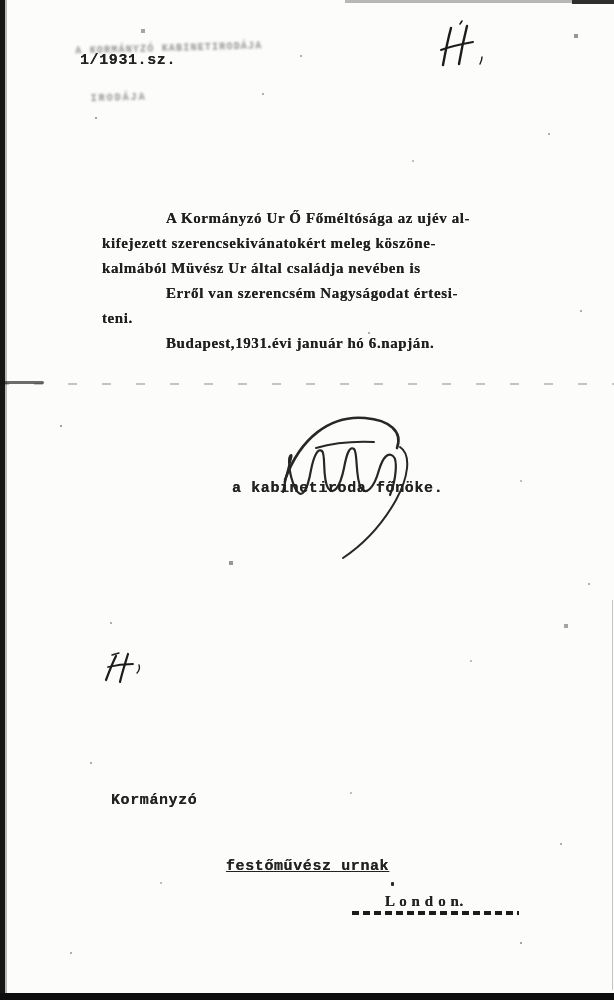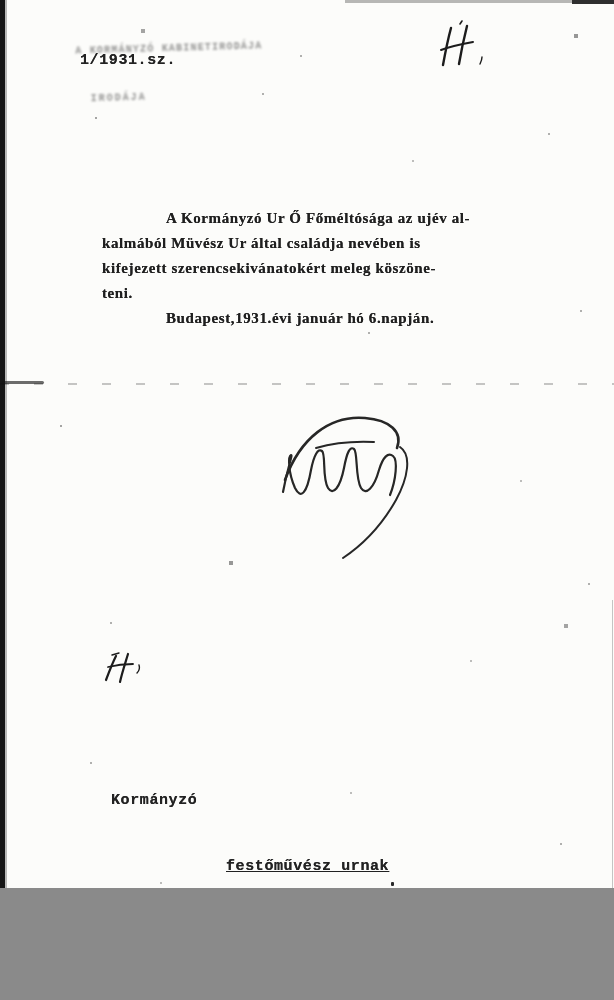--- a/index.html
+++ b/index.html
@@ -1,18 +1,18 @@
 <!DOCTYPE html>
 <html><head>
 <meta charset="utf-8">
 <style>
   html,body{margin:0;padding:0;background:#8a8a8a;}
   .page{
     position:relative;
-    width:614px;height:888px;
+    width:614px;height:1000px;
     background:#fcfcfa;
     overflow:hidden;
     font-family:"Liberation Mono","DejaVu Sans Mono",monospace;
     color:#1f1f1f;
   }
   .typed{
     position:absolute;
     font-size:15px;
     font-weight:700;
     letter-spacing:0.6px;
@@ -104,38 +104,40 @@
       <path d="M15 10 C12 21 9 36 7 47" stroke-width="2.4"></path>
       <path d="M31 8 C28 20 25 34 23 46" stroke-width="2.4"></path>
       <path d="M5 32 C15 28 26 26 37 24" stroke-width="2"></path>
       <path d="M24 6 L26 3" stroke-width="1.6"></path>
       <path d="M46 39 C46 42 45 44 44 46" stroke-width="1.4"></path>
     </g>
   </svg>
 
   <div class="body-block">
     <div class="body-line indent">A Kormányzó Ur Ő Főméltósága az ujév al-</div>
+    <div class="body-line">kifejezett szerencsekivánatokért meleg köszöne-</div>
     <div class="body-line">kalmából Müvész Ur által családja nevében is</div>
-    <div class="body-line">kifejezett szerencsekivánatokért meleg köszöne-</div>
+    <div class="body-line indent">Erről van szerencsém Nagyságodat értesi-</div>
     <div class="body-line">teni.</div>
     <div class="body-line indent">Budapest,1931.évi január hó 6.napján.</div>
   </div>
 
   <div class="fold-line"></div>
   <div class="fold-dash-left"></div>
 
   <svg class="sig-svg" style="left:258px;top:408px;" width="195" height="165" viewBox="0 0 195 165">
     <g stroke="#151515" fill="none" stroke-linecap="round" opacity="0.92">
       <path d="M27 72 C42 30 72 7 107 10 C132 12 145 24 139 40" stroke-width="2.6"></path>
       <path d="M25 84 C30 57 35 47 33 47 C30 48 30 64 37 80 C43 92 49 85 53 62 C56 47 60 40 64 43 C68 46 64 70 70 80 C75 88 82 80 86 60 C89 44 92 38 96 41 C100 44 97 70 103 80 C108 88 116 80 121 62 C125 49 130 44 135 48 C140 52 138 72 132 87" stroke-width="2.2"></path>
       <path d="M58 40 C75 35 95 33 116 34" stroke-width="2"></path>
       <path d="M142 39 C154 47 150 70 138 92 C120 124 97 142 85 150" stroke-width="2"></path>
     </g>
   </svg>
 
+  <div class="typed" style="left:232px;top:480px;">a kabinetiroda főnöke.</div>
 
   <svg class="mark-svg" style="left:98px;top:646px;" width="48" height="52" viewBox="0 0 48 52">
     <g stroke="#1c1c1c" fill="none" stroke-linecap="round">
       <path d="M18 10 C14 18 11 26 8 34" stroke-width="2.2"></path>
       <path d="M30 8 C27 18 24 27 22 36" stroke-width="2.2"></path>
       <path d="M10 21 C18 19 26 18 35 18" stroke-width="1.8"></path>
       <path d="M14 9 L21 7" stroke-width="1.4"></path>
       <path d="M41 19 C42 22 41 25 39 27" stroke-width="1.4"></path>
     </g>
   </svg>

